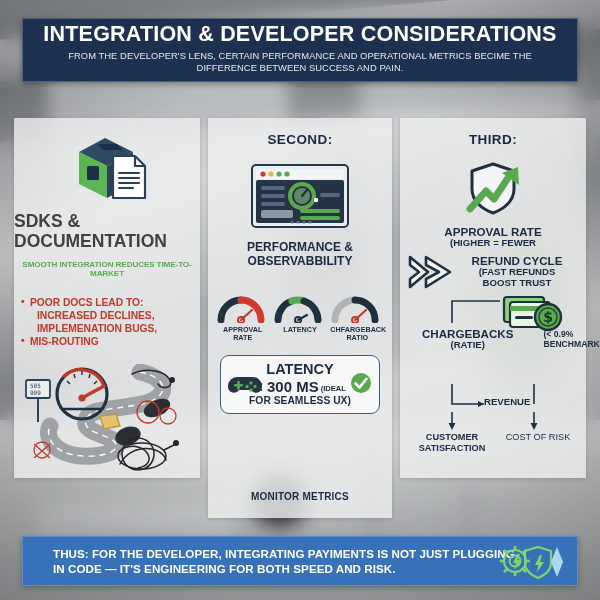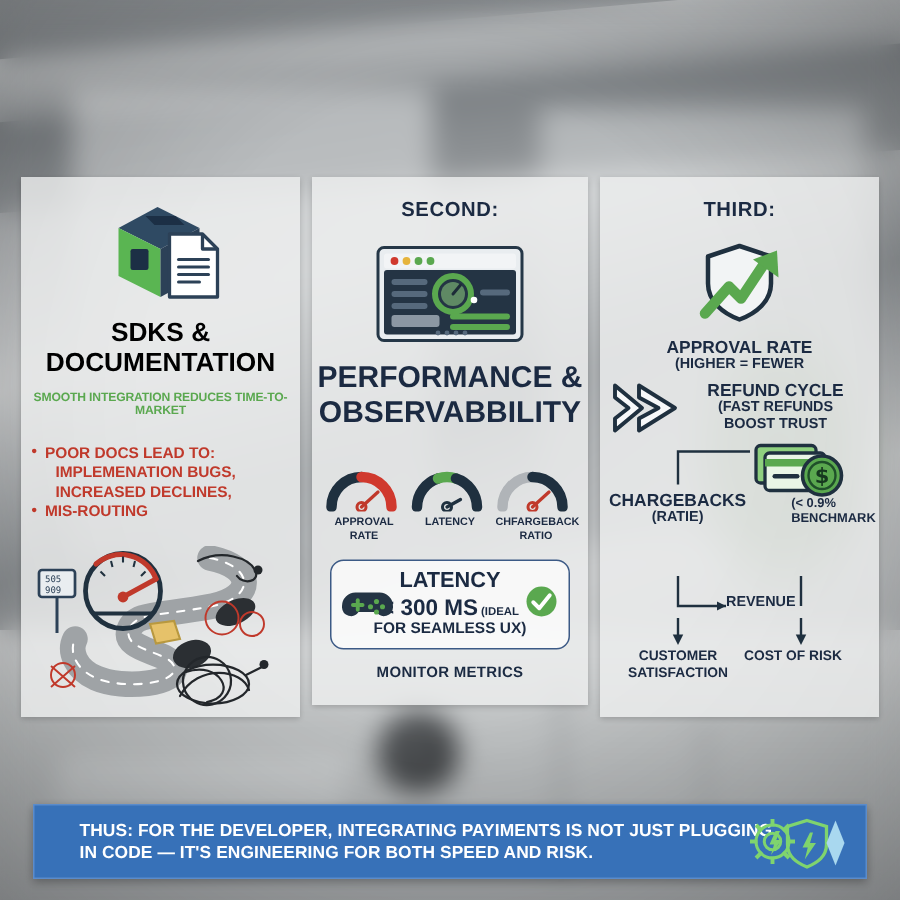--- a/index.html
+++ b/index.html
@@ -97,53 +97,53 @@
     line-height:1.35; margin-top:4px; letter-spacing:.05px;
   }
 
   
   .col {
     position:absolute; top:118px;
     background:rgba(238,239,239,.80);
     box-shadow:0 1px 4px rgba(0,0,0,.18);
   }
   #col1 { left:14px;  width:186px; height:360px; }
-  #col2 { left:208px; width:184px; height:352px; }
+  #col2 { left:208px; width:184px; height:400px; }
   #col3 { left:400px; width:186px; height:360px; }
 
   .col-head {
     text-align:center; font-size:13.5px; font-weight:bold; color:#1b2a42;
     letter-spacing:.4px; margin-top:14px;
   }
 
   
   .sdk-icon-wrap { display:flex; justify-content:center; margin-top:14px; height:74px; }
   .sdk-title {
-    text-align:center; font-size:17.5px; font-weight:bold; color:#000000;
+    font-size:17.5px; font-weight:bold; color:#404040;
     line-height:1.12; margin-top:6px;
   }
   .sdk-sub {
     text-align:center; font-size:8.1px; font-weight:bold; color:#5aa84f;
     margin-top:9px; letter-spacing:-.1px;
   }
   .sdk-bullets {
     margin:19px 0 0 16px; font-size:10.3px; font-weight:bold;
     color:#c0392b; line-height:1.26; letter-spacing:-.05px;
   }
   .sdk-bullets li { list-style:none; position:relative; }
   .sdk-bullets li.bul::before {
     content:"\2022"; position:absolute; left:-9px; top:-1px;
   }
   .sdk-bullets li.cont { padding-left:7px; }
   .road-wrap { position:absolute; left:6px; bottom:2px; width:178px; height:112px; }
 
   
   .dash-wrap { display:flex; justify-content:center; margin-top:16px; height:68px; }
   .perf-title {
-    text-align:center; font-size:20px; font-weight:bold; color:#1b2a42;
+    text-align:center; font-size:12px; font-weight:bold; color:#1b2a42;
     line-height:1.15; margin-top:10px;
   }
   .gauges { display:flex; justify-content:space-around; margin-top:22px; padding:0 6px; }
   .gauge-item { width:54px; text-align:center; }
   .gauge-label {
     font-size:7.2px; font-weight:bold; color:#1b2a42; margin-top:3px; line-height:1.2;
   }
   .lat-card {
     margin:12px 12px 0; border:1.4px solid #3c5a86; border-radius:9px;
     background:rgba(255,255,255,.72);
@@ -163,21 +163,21 @@
 
   
   .shield-wrap { display:flex; justify-content:center; margin-top:12px; height:62px; }
   .c3-block { padding:0 10px; }
   .c3-h { font-size:11.6px; font-weight:bold; color:#1b2a42; line-height:1.12; }
   .c3-p { font-size:9.6px; font-weight:bold; color:#1b2a42; line-height:1.14; }
   .approval-blk { text-align:center; margin-top:4px; }
   .refund-row { display:flex; align-items:center; margin-top:4px; padding:0 6px; }
   .refund-txt { flex:1; text-align:center; }
   .cb-row { position:relative; margin-top:6px; height:40px; }
-  .cb-labels { position:absolute; left:0; right:0; top:30px; display:flex; align-items:center; padding:0 6px; }
+  .cb-labels { position:absolute; left:0; right:0; top:30px; display:flex; align-items:flex-start; padding:0 22px; }
   .cb-left { text-align:center; width:92px; }
   .cb-bench { font-size:8.6px; font-weight:bold; color:#1b2a42; padding-top:2px;margin-left:30px; }
   .flow-wrap { position:absolute; left:0; right:0; bottom:10px; height:86px; }
 
   
   .footer-bar {
     position:absolute; left:22px; top:536px; width:556px; height:50px;
     background:#3771b8;
     border:1px solid #5b8ccb;
     box-shadow:0 2px 6px rgba(0,0,0,.3);
@@ -204,20 +204,24 @@
   <div class="kbd"></div>
   <div class="mouse"></div>
   <div class="chairleg"></div>
   <div class="chairleg2"></div>
   <div class="blurlayer"></div>
   <div class="vign"></div>
 </div>
 
 <div id="page">
 
+  <div class="header-bar">
+    <div class="header-title">INTEGRATION &amp; DEVELOPER CONSIDERATIONS</div>
+    <div class="header-sub">FROM THE DEVELOPER'S LENS, CERTAIN PERFORMANCE AND OPERATIONAL METRICS BECIME THE DIFFERENCE BETWEEN SUCCESS AND PAIN.</div>
+  </div>
 
   <div class="col" id="col1">
 
     <div class="sdk-icon-wrap">
       <svg width="84" height="72" viewBox="0 0 84 72">
 
         <polygon points="14,20 40,6 68,20 42,34" fill="#2f4a63"></polygon>
         <polygon points="14,20 42,34 42,66 14,52" fill="#5ab552"></polygon>
         <polygon points="42,34 68,20 68,52 42,66" fill="#2c4157"></polygon>
         <rect x="22" y="34" width="12" height="14" rx="1.5" fill="#1c2f45"></rect>
@@ -234,22 +238,22 @@
           <line x1="54" y1="56" x2="68" y2="56"></line>
         </g>
       </svg>
     </div>
 
     <div class="sdk-title">SDKS &amp; DOCUMENTATION</div>
     <div class="sdk-sub">SMOOTH INTEGRATION REDUCES TIME-TO-MARKET</div>
 
     <ul class="sdk-bullets">
       <li class="bul">POOR DOCS LEAD TO:</li>
+      <li class="cont">INCREASED DECLINES,</li>
       <li class="cont">IMPLEMENATION BUGS,</li>
-      <li class="cont">INCREASED DECLINES,</li>
       <li class="bul">MIS-ROUTING</li>
     </ul>
 
     <div class="road-wrap">
       <svg width="178" height="112" viewBox="0 0 178 112">
 
         <path d="M120 8 C150 14 150 34 122 40 C86 47 70 44 66 56
                  C62 70 92 70 96 80 C100 92 62 96 44 88 C30 82 26 70 30 62" fill="none" stroke="#9fa3a6" stroke-width="17" stroke-linecap="round" stroke-linejoin="round"></path>
         <path d="M120 8 C150 14 150 34 122 40 C86 47 70 44 66 56
                  C62 70 92 70 96 80 C100 92 62 96 44 88 C30 82 26 70 30 62" fill="none" stroke="#ffffff" stroke-width="1.4" stroke-dasharray="5 6" stroke-linecap="round"></path>
@@ -459,21 +463,21 @@
           <path d="M134 22 L134 2"></path>
           <path d="M52 30 L52 44"></path>
           <path d="M134 30 L134 44"></path>
         </g>
         <polygon points="84,22 78,19 78,25" fill="#1f303f"></polygon>
         <polygon points="52,48 48.5,41 55.5,41" fill="#1f303f"></polygon>
         <polygon points="134,48 130.5,41 137.5,41" fill="#1f303f"></polygon>
       </svg>
       <div style="position:absolute; left:84px; top:14px; font-size:9.6px; font-weight:bold; color:#1b2a42;">REVENUE</div>
       <div style="position:absolute; left:8px; top:50px; width:88px; text-align:center; font-size:9.2px; font-weight:bold; color:#1b2a42; line-height:1.15;">CUSTOMER SATISFACTION</div>
-      <div style="position:absolute; left:96px; top:50px; width:84px; font-size:9.2px; font-weight:bold; color:#1b2a42; line-height:1.15;">COST OF RISK</div>
+      <div style="position:absolute; left:96px; top:50px; width:84px; text-align:center; font-size:9.2px; font-weight:normal; color:#1b2a42; line-height:1.15;">COST OF RISK</div>
     </div>
   </div>
 
   <div class="footer-bar">
     <div class="footer-text">THUS: FOR THE DEVELOPER, INTEGRATING PAYIMENTS IS NOT JUST PLUGGING IN CODE — IT'S ENGINEERING FOR BOTH SPEED AND RISK.</div>
     <div class="footer-logo">
       <svg width="74" height="38" viewBox="0 0 74 38">
         <g fill="none" stroke="#7fd46e" stroke-width="2">
           <circle cx="22" cy="18" r="11"></circle>
           <circle cx="22" cy="18" r="5.5"></circle>

